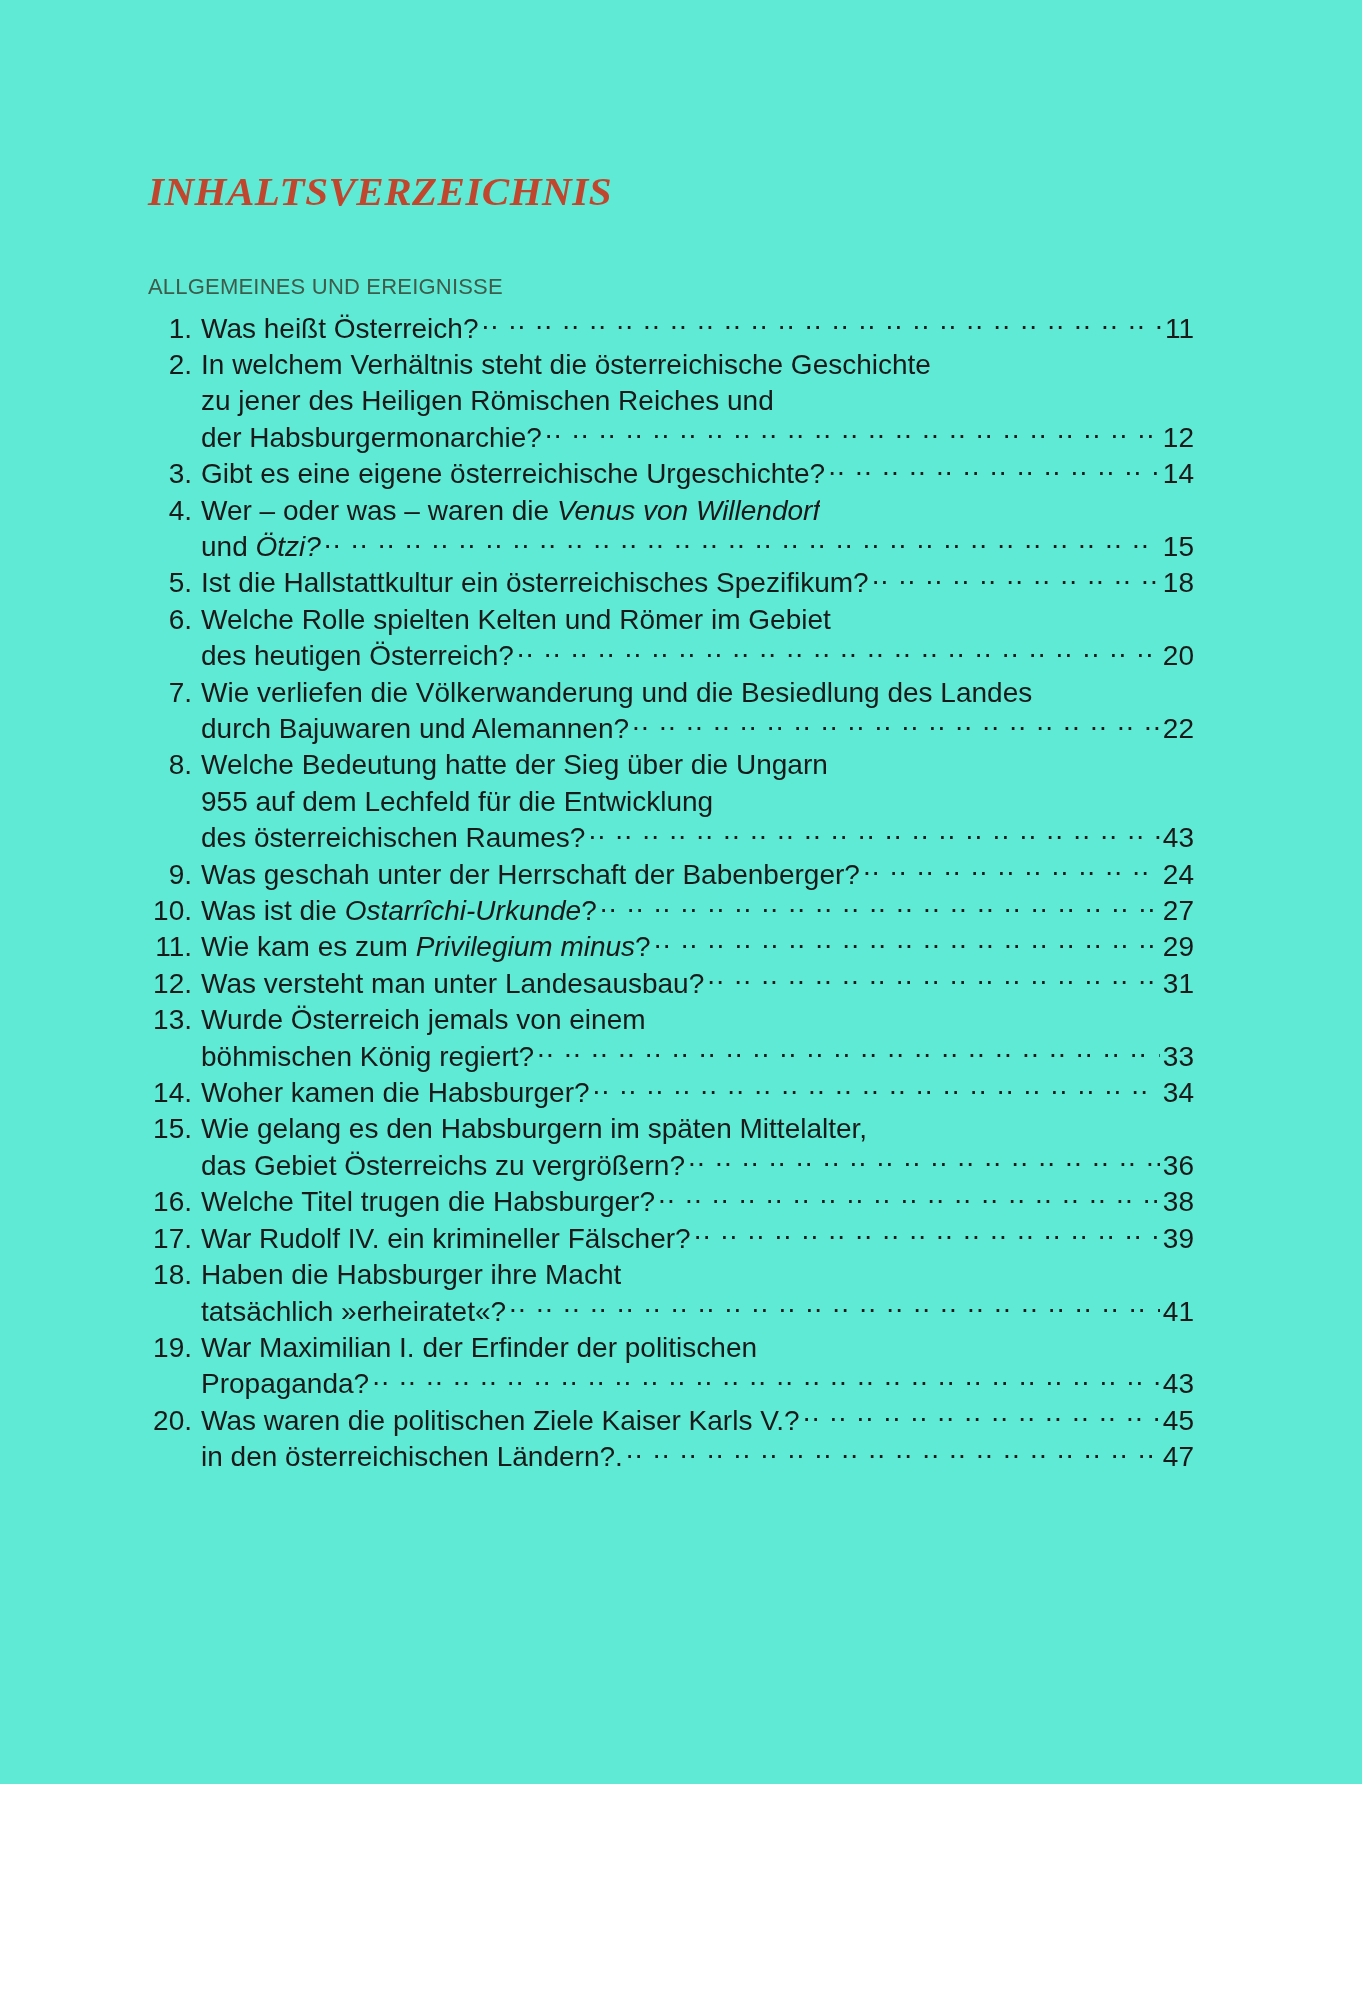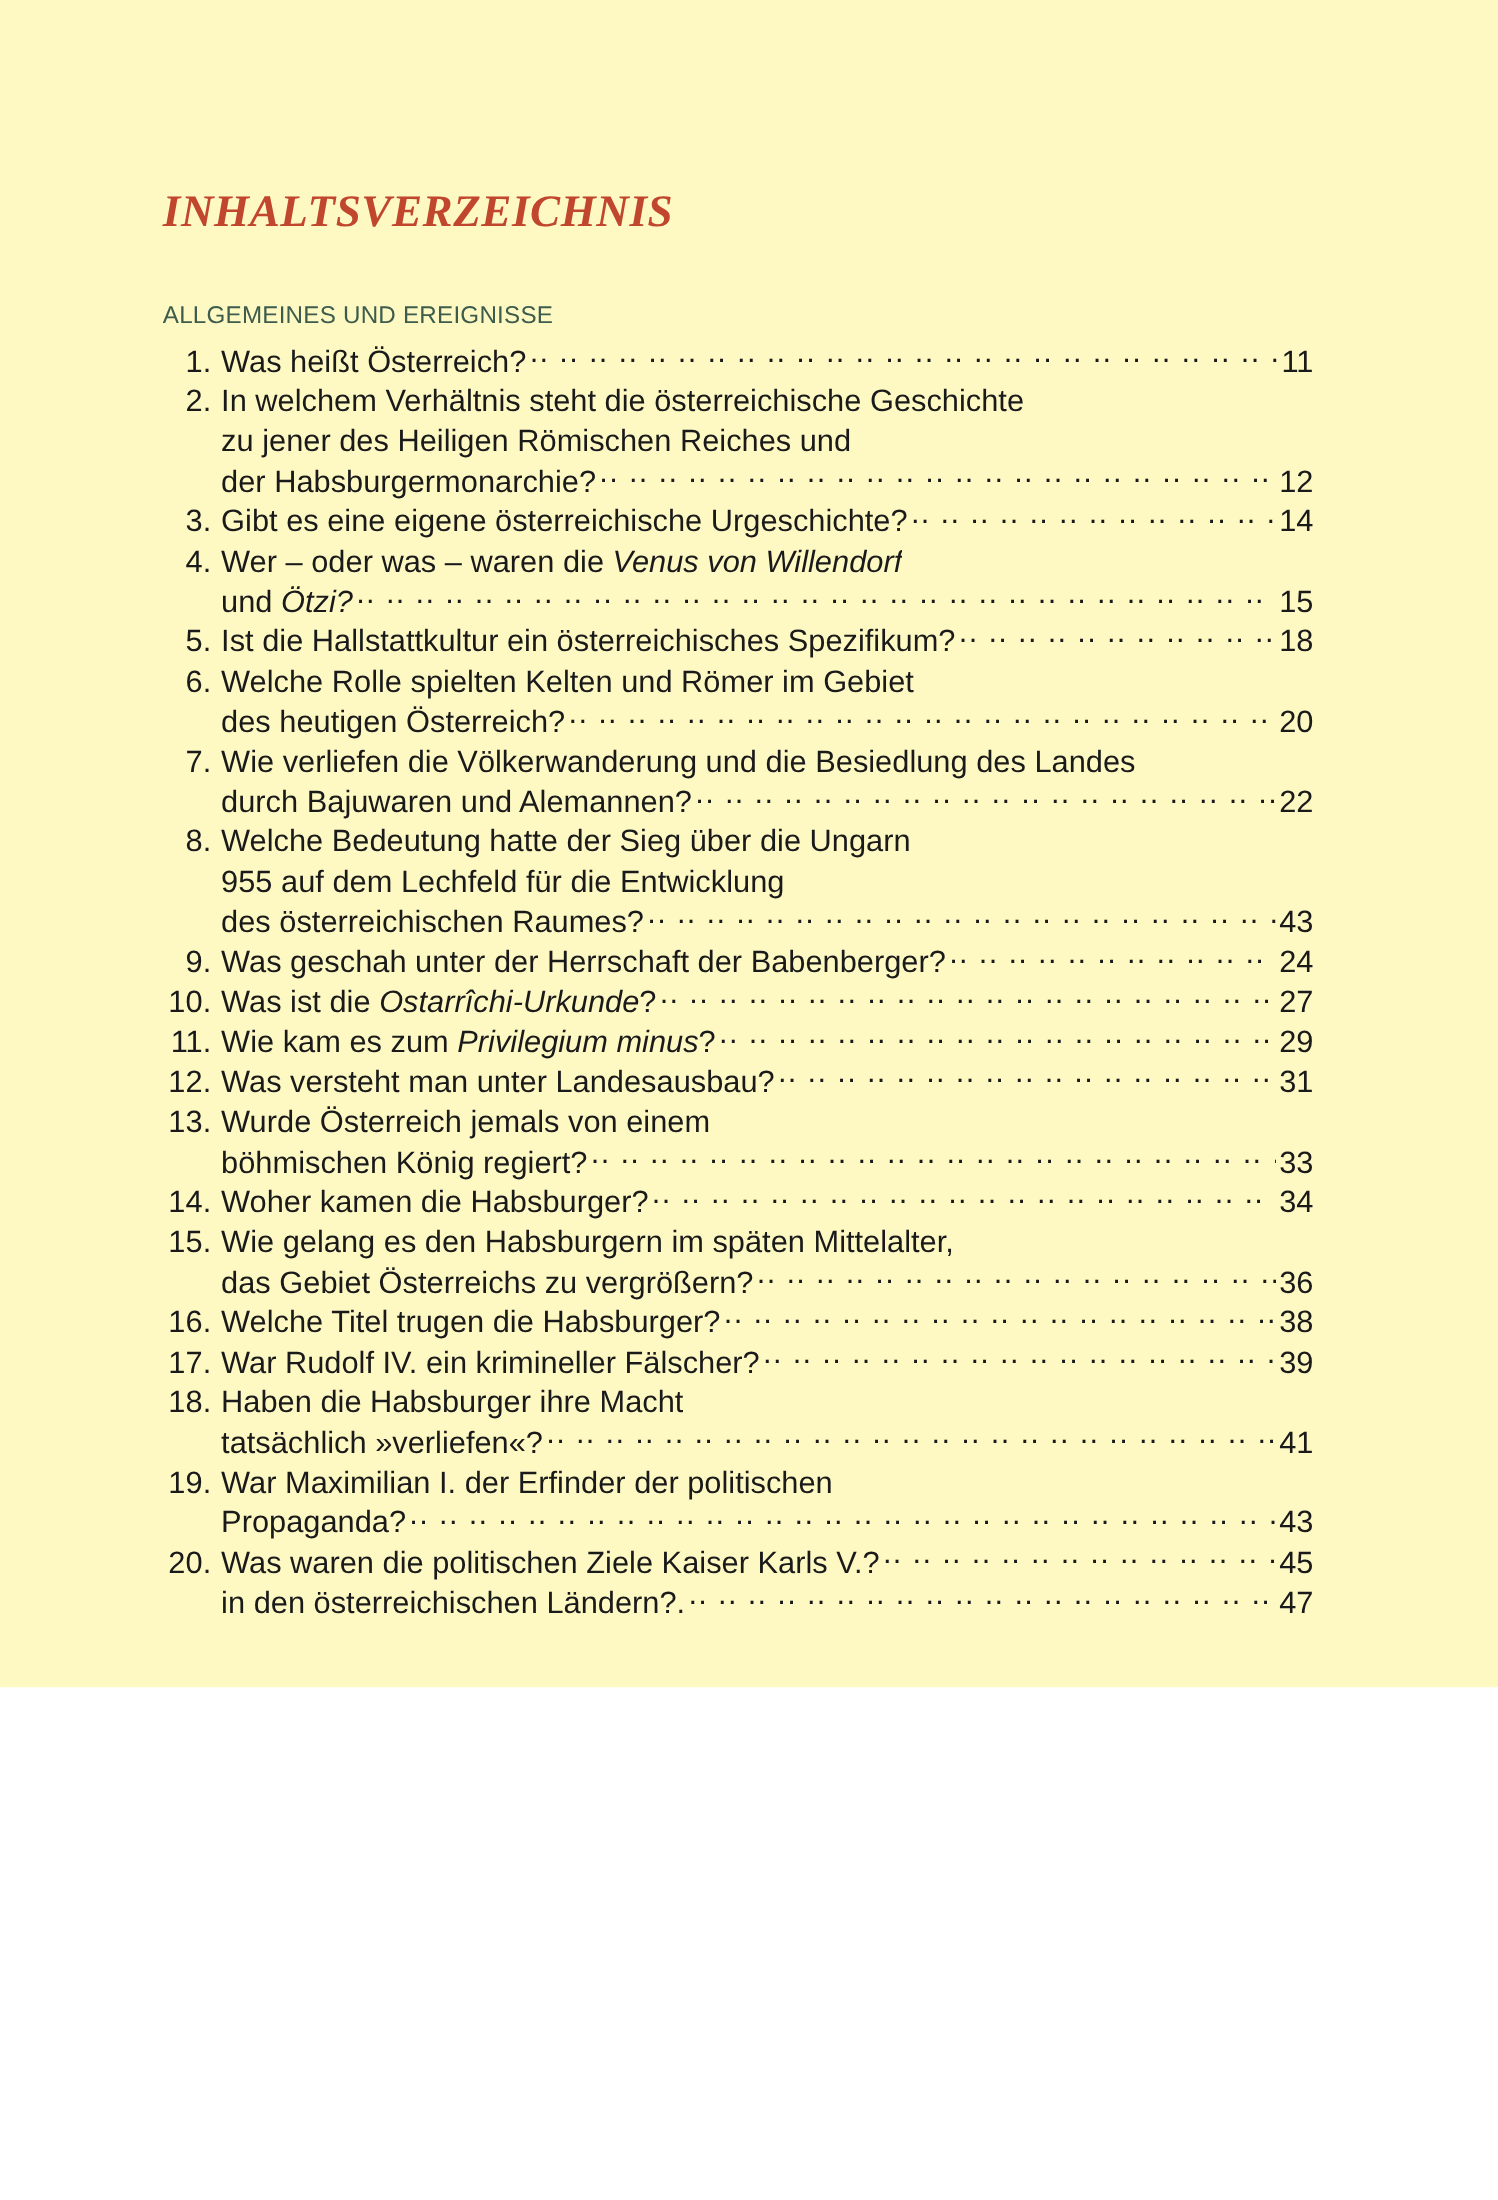--- a/index.html
+++ b/index.html
@@ -4,22 +4,22 @@
 <title>Inhaltsverzeichnis</title>
 <style>
   html, body {
     margin: 0;
     padding: 0;
     background: #ffffff;
   }
   .page {
     position: relative;
     width: 1362px;
-    height: 1534px;
-    background: #fef9c3;
+    height: 1784px;
+    background: #5eead4;
     box-sizing: border-box;
     overflow: hidden;
     font-family: "Liberation Sans", sans-serif;
   }
   .content {
     position: absolute;
     left: 148px;
     top: 170px;
     width: 1046px;
   }
@@ -304,21 +304,21 @@
           </div>
         </li>
         <li class="toc-entry">
           <div class="entry-line no-leader">
             <span class="entry-num">18.</span>
             <span class="entry-text">Haben die Habsburger ihre Macht</span>
             <span class="leader"></span>
           </div>
           <div class="entry-line">
             <span class="entry-indent"></span>
-            <span class="entry-text">tatsächlich »verliefen«?</span>
+            <span class="entry-text">tatsächlich »erheiratet«?</span>
             <span class="leader"></span>
             <span class="entry-page">41</span>
           </div>
         </li>
         <li class="toc-entry">
           <div class="entry-line no-leader">
             <span class="entry-num">19.</span>
             <span class="entry-text">War Maximilian I. der Erfinder der politischen</span>
             <span class="leader"></span>
           </div>

